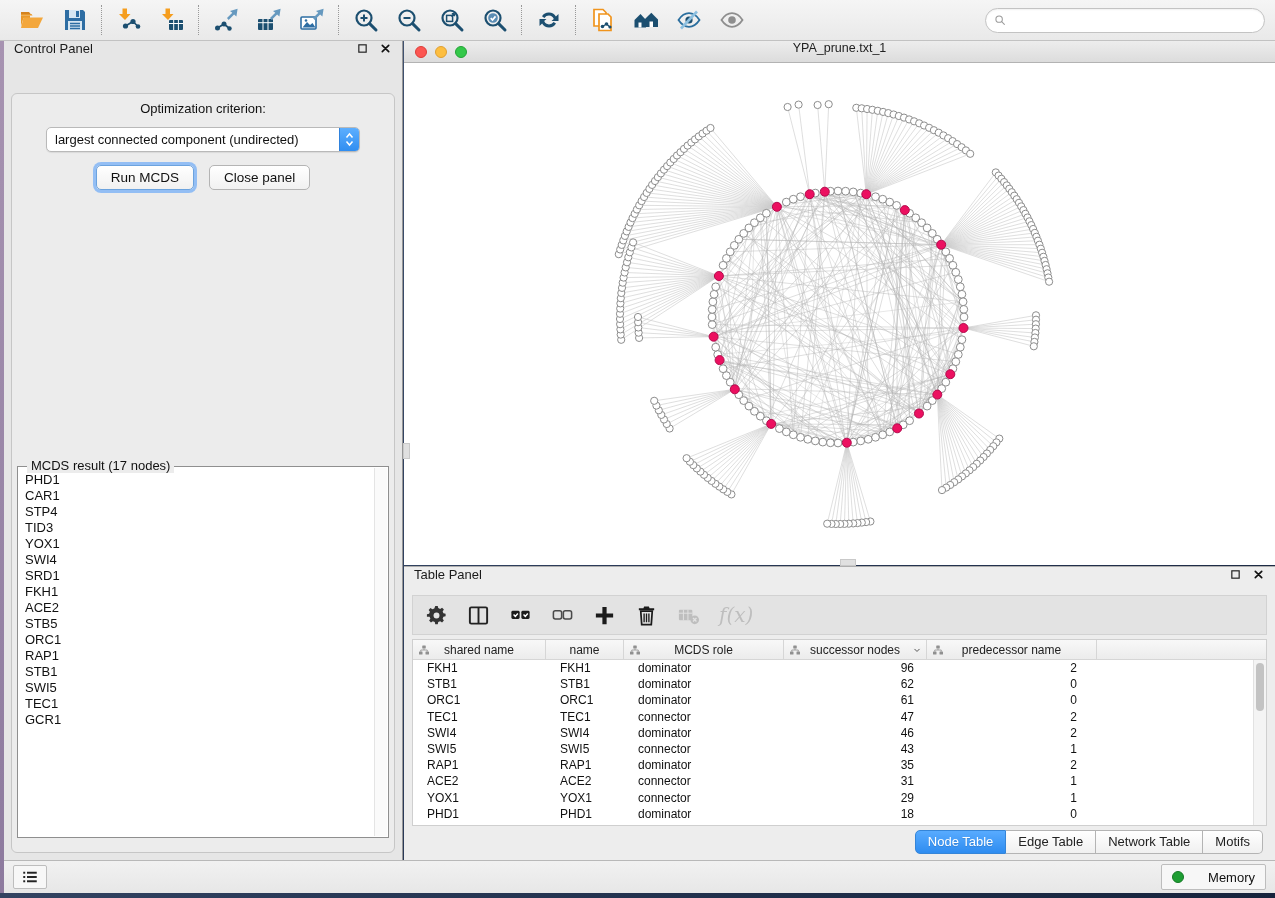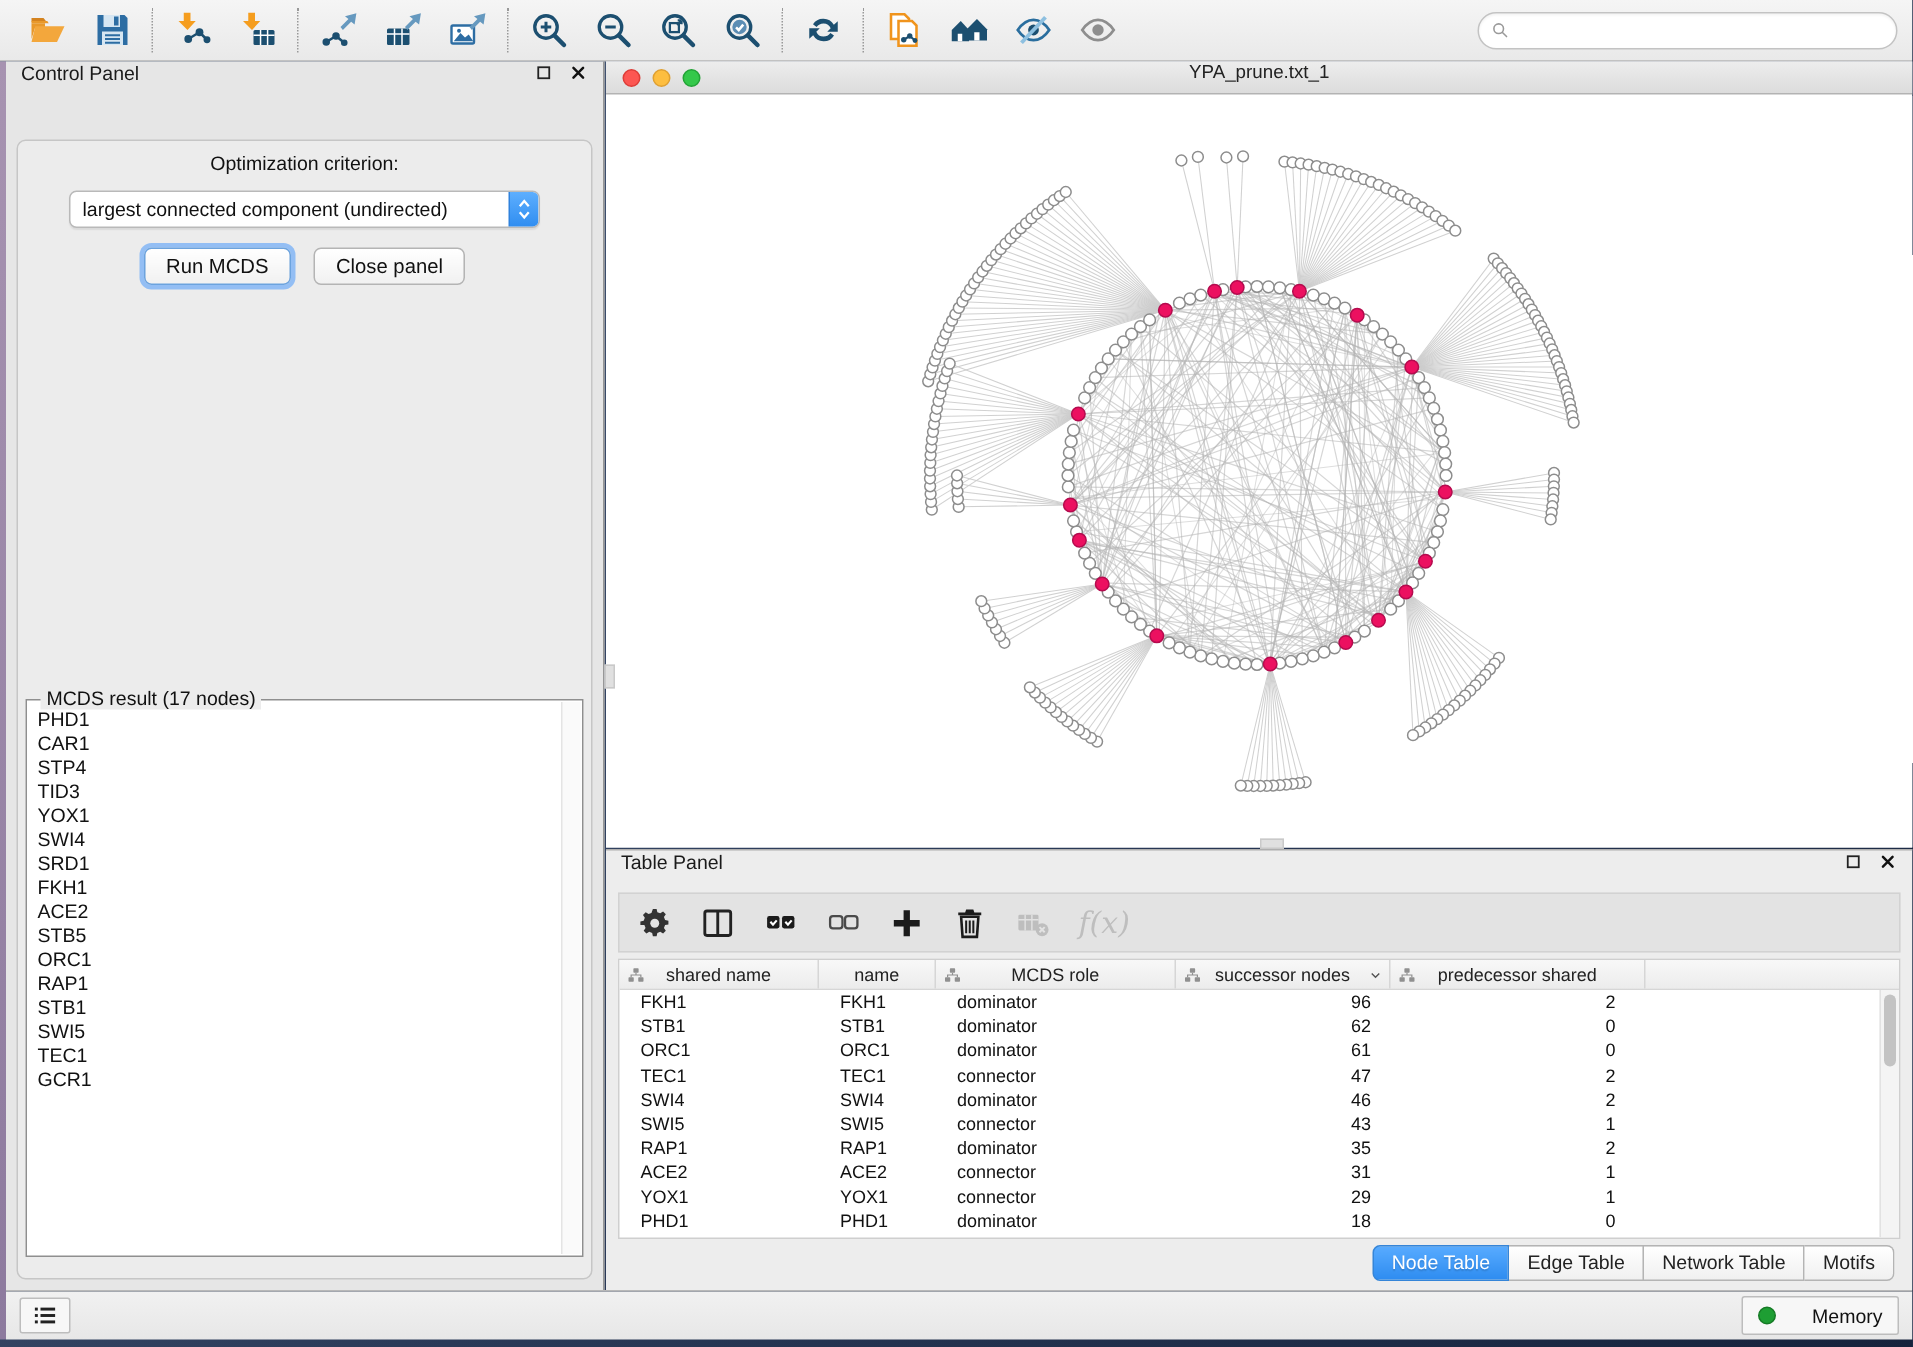--- a/index.html
+++ b/index.html
@@ -1135,21 +1135,21 @@
           </div>
           <div class="thcell tc4" style="padding: 0px;">
             <svg class="treeicon" viewBox="0 0 24 24">
               <g fill="#909090">
                 <rect x="8.5" y="3" width="7" height="6" rx="1"></rect>
                 <rect x="2" y="15" width="7" height="6" rx="1"></rect>
                 <rect x="15" y="15" width="7" height="6" rx="1"></rect>
               </g>
               <path stroke="#909090" stroke-width="1.6" fill="none" d="M12 9v3M5.5 15v-3h13v3"></path>
             </svg>
-            <span>predecessor shared</span>
+            <span>predecessor name</span>
           </div>
         </div>
       <div id="tbody">
           <div class="trow">
             <div class="tcell tc0">FKH1</div>
             <div class="tcell tc1">FKH1</div>
             <div class="tcell tc2">dominator</div>
             <div class="tcell tc3">96</div>
             <div class="tcell tc4">2</div>
           </div>

